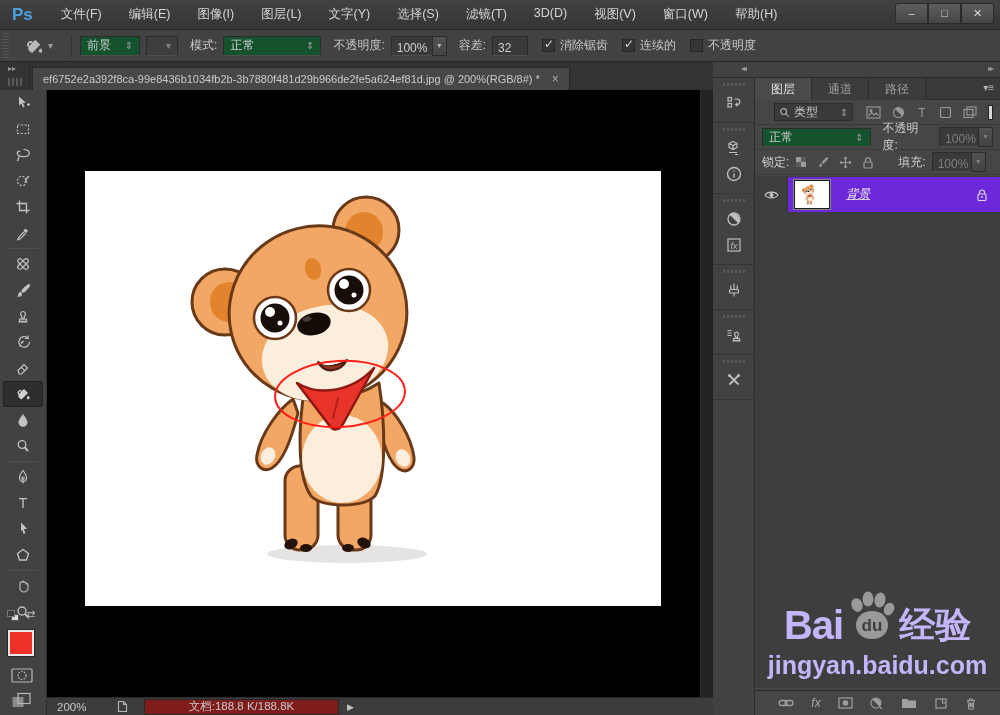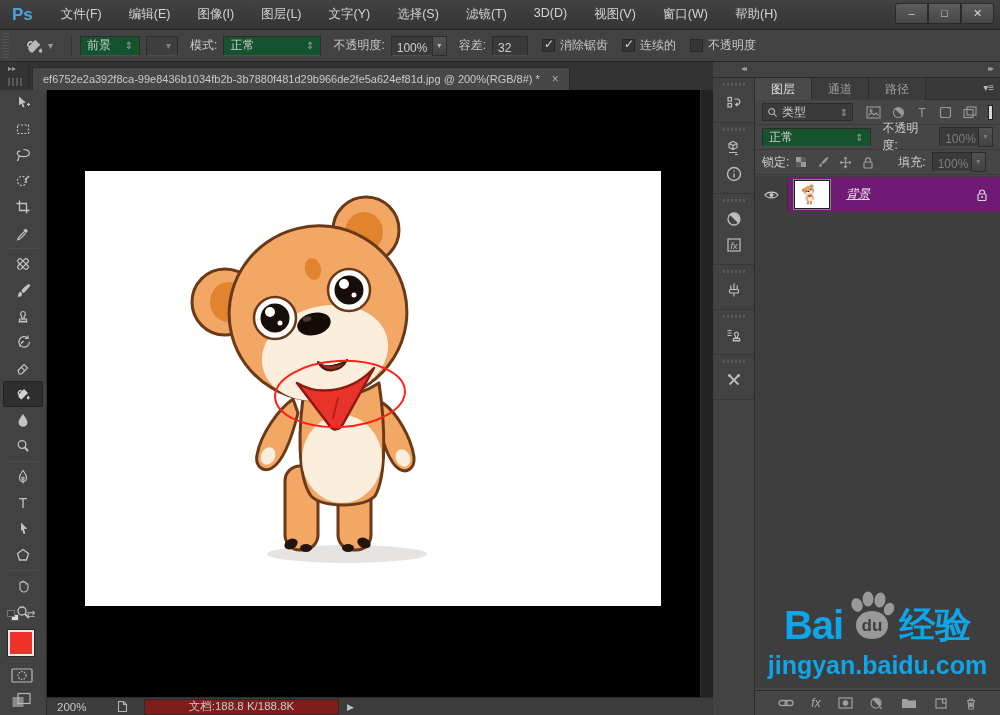--- a/index.html
+++ b/index.html
@@ -80,35 +80,35 @@
 
   
   .rightpanel { left:755px; top:78px; width:245px; height:637px; background:#464646; }
   .ptabs { height:22px; background:#393939; display:flex; border-bottom:1px solid #2a2a2a; position:relative; }
   .ptab { width:57px; height:22px; font-size:12px; text-align:center; line-height:22px; color:#9e9e9e;
           background:#3c3c3c; border-right:1px solid #2c2c2c; }
   .ptab.active { background:#4a4a4a; color:#e2e2e2; }
   .pmenu { position:absolute; right:6px; top:4px; color:#b5b5b5; font-size:10px; }
   .prow { height:25px; display:flex; align-items:center; padding:0 7px; border-bottom:1px solid #3a3a3a; font-size:12px; }
   .kindbox { width:92px; height:18px; background:#3a3a3a; border:1px solid #2c2c2c; display:flex; align-items:center;
-             padding:0 4px; color:#cfcfcf; }
+             padding:0 4px; color:#cfcfcf;margin-left:12px; }
   .filtericons { display:flex; gap:11px; margin-left:13px; align-items:center; }
   .ftoggle { width:5px; height:15px; background:#d8d8d8; margin-left:11px; border:1px solid #222; }
   .blendbox { width:110px; height:19px; }
   .dim { color:#7e7e7e; }
   .lockicons { display:flex; gap:10px; margin-left:6px; align-items:center; }
   .layerlist { position:absolute; left:0; top:98px; width:245px; height:512px; background:#3e3e3e; overflow:hidden; }
   .layerrow { position:absolute; left:0; top:1px; width:245px; height:35px; background:#3e3e3e; display:flex; align-items:center; }
   .eyecell { width:33px; height:35px; border-right:1px solid #333; display:flex; align-items:center; justify-content:center; }
-  .layersel { flex:1; height:35px; background:#701a75; display:flex; align-items:center;text-decoration:underline; }
+  .layersel { flex:1; height:35px; background:#6d28d9; display:flex; align-items:center;text-decoration:underline; }
   .thumb { width:36px; height:29px; background:#fff; border:1px solid #1d1d1d; outline:1px solid #888; margin-left:6px;
            display:flex; align-items:center; justify-content:center; overflow:hidden; }
   .layername { font-style:italic; color:#f2f2f2; font-size:12px; margin-left:16px; flex:1; }
   .layerlock { margin-right:12px; }
-  .watermark { position:absolute; left:0; bottom:8px; width:245px; text-align:center; color:#0ea5e9; }
+  .watermark { position:absolute; left:0; bottom:8px; width:245px; text-align:center; color:#c4b5fd; }
   .wm1 { display:flex; align-items:flex-end; justify-content:center; gap:2px; }
   .wm-bai { font-size:40px; font-weight:bold; letter-spacing:-1px; line-height:0.9; }
   .wm-jy { font-size:36px; font-weight:bold; line-height:1; }
   .wm-url { font-size:25px; font-weight:bold; margin-top:8px; letter-spacing:0; }
   .pbottom { position:absolute; left:0; bottom:0; width:245px; height:25px; background:#464646; border-top:1px solid #2a2a2a;
              display:flex; align-items:center; justify-content:center; gap:17px; }
 
   
   .statusbar { left:47px; top:697px; width:666px; height:18px; background:#3c3c3c; border-top:1px solid #2b2b2b;
                display:flex; align-items:center; font-size:11.5px; color:#c8c8c8; }

